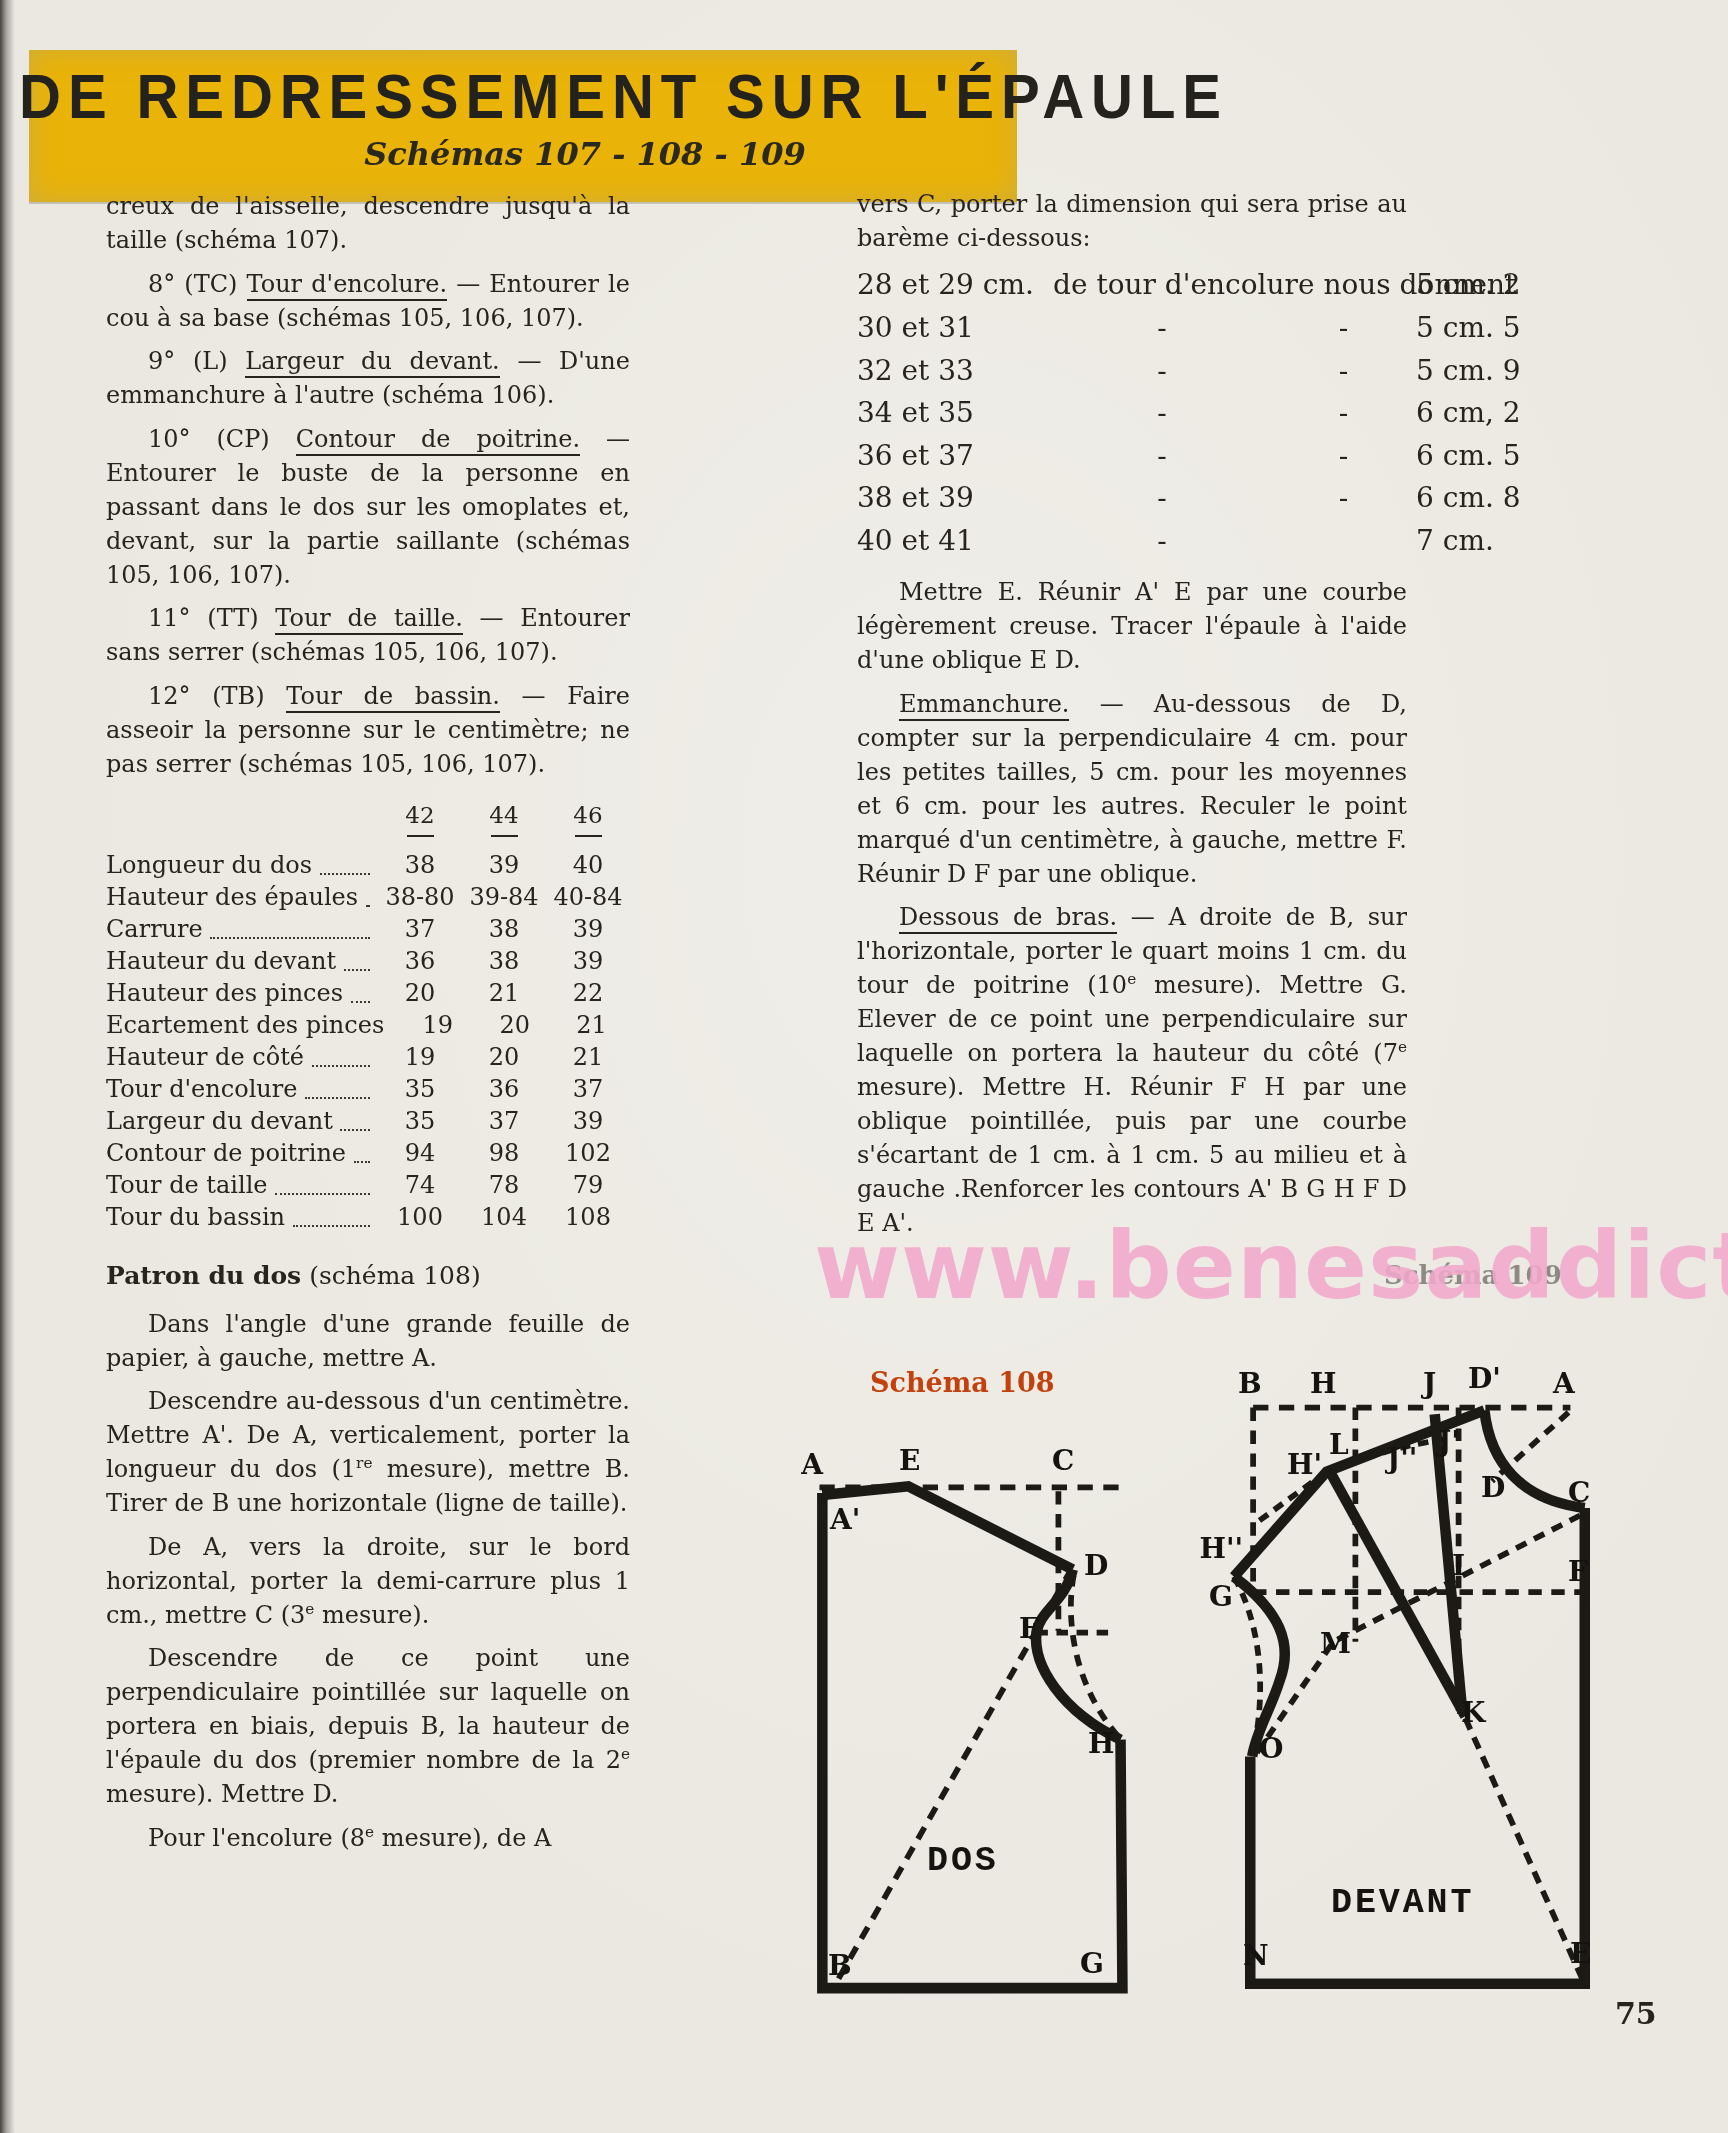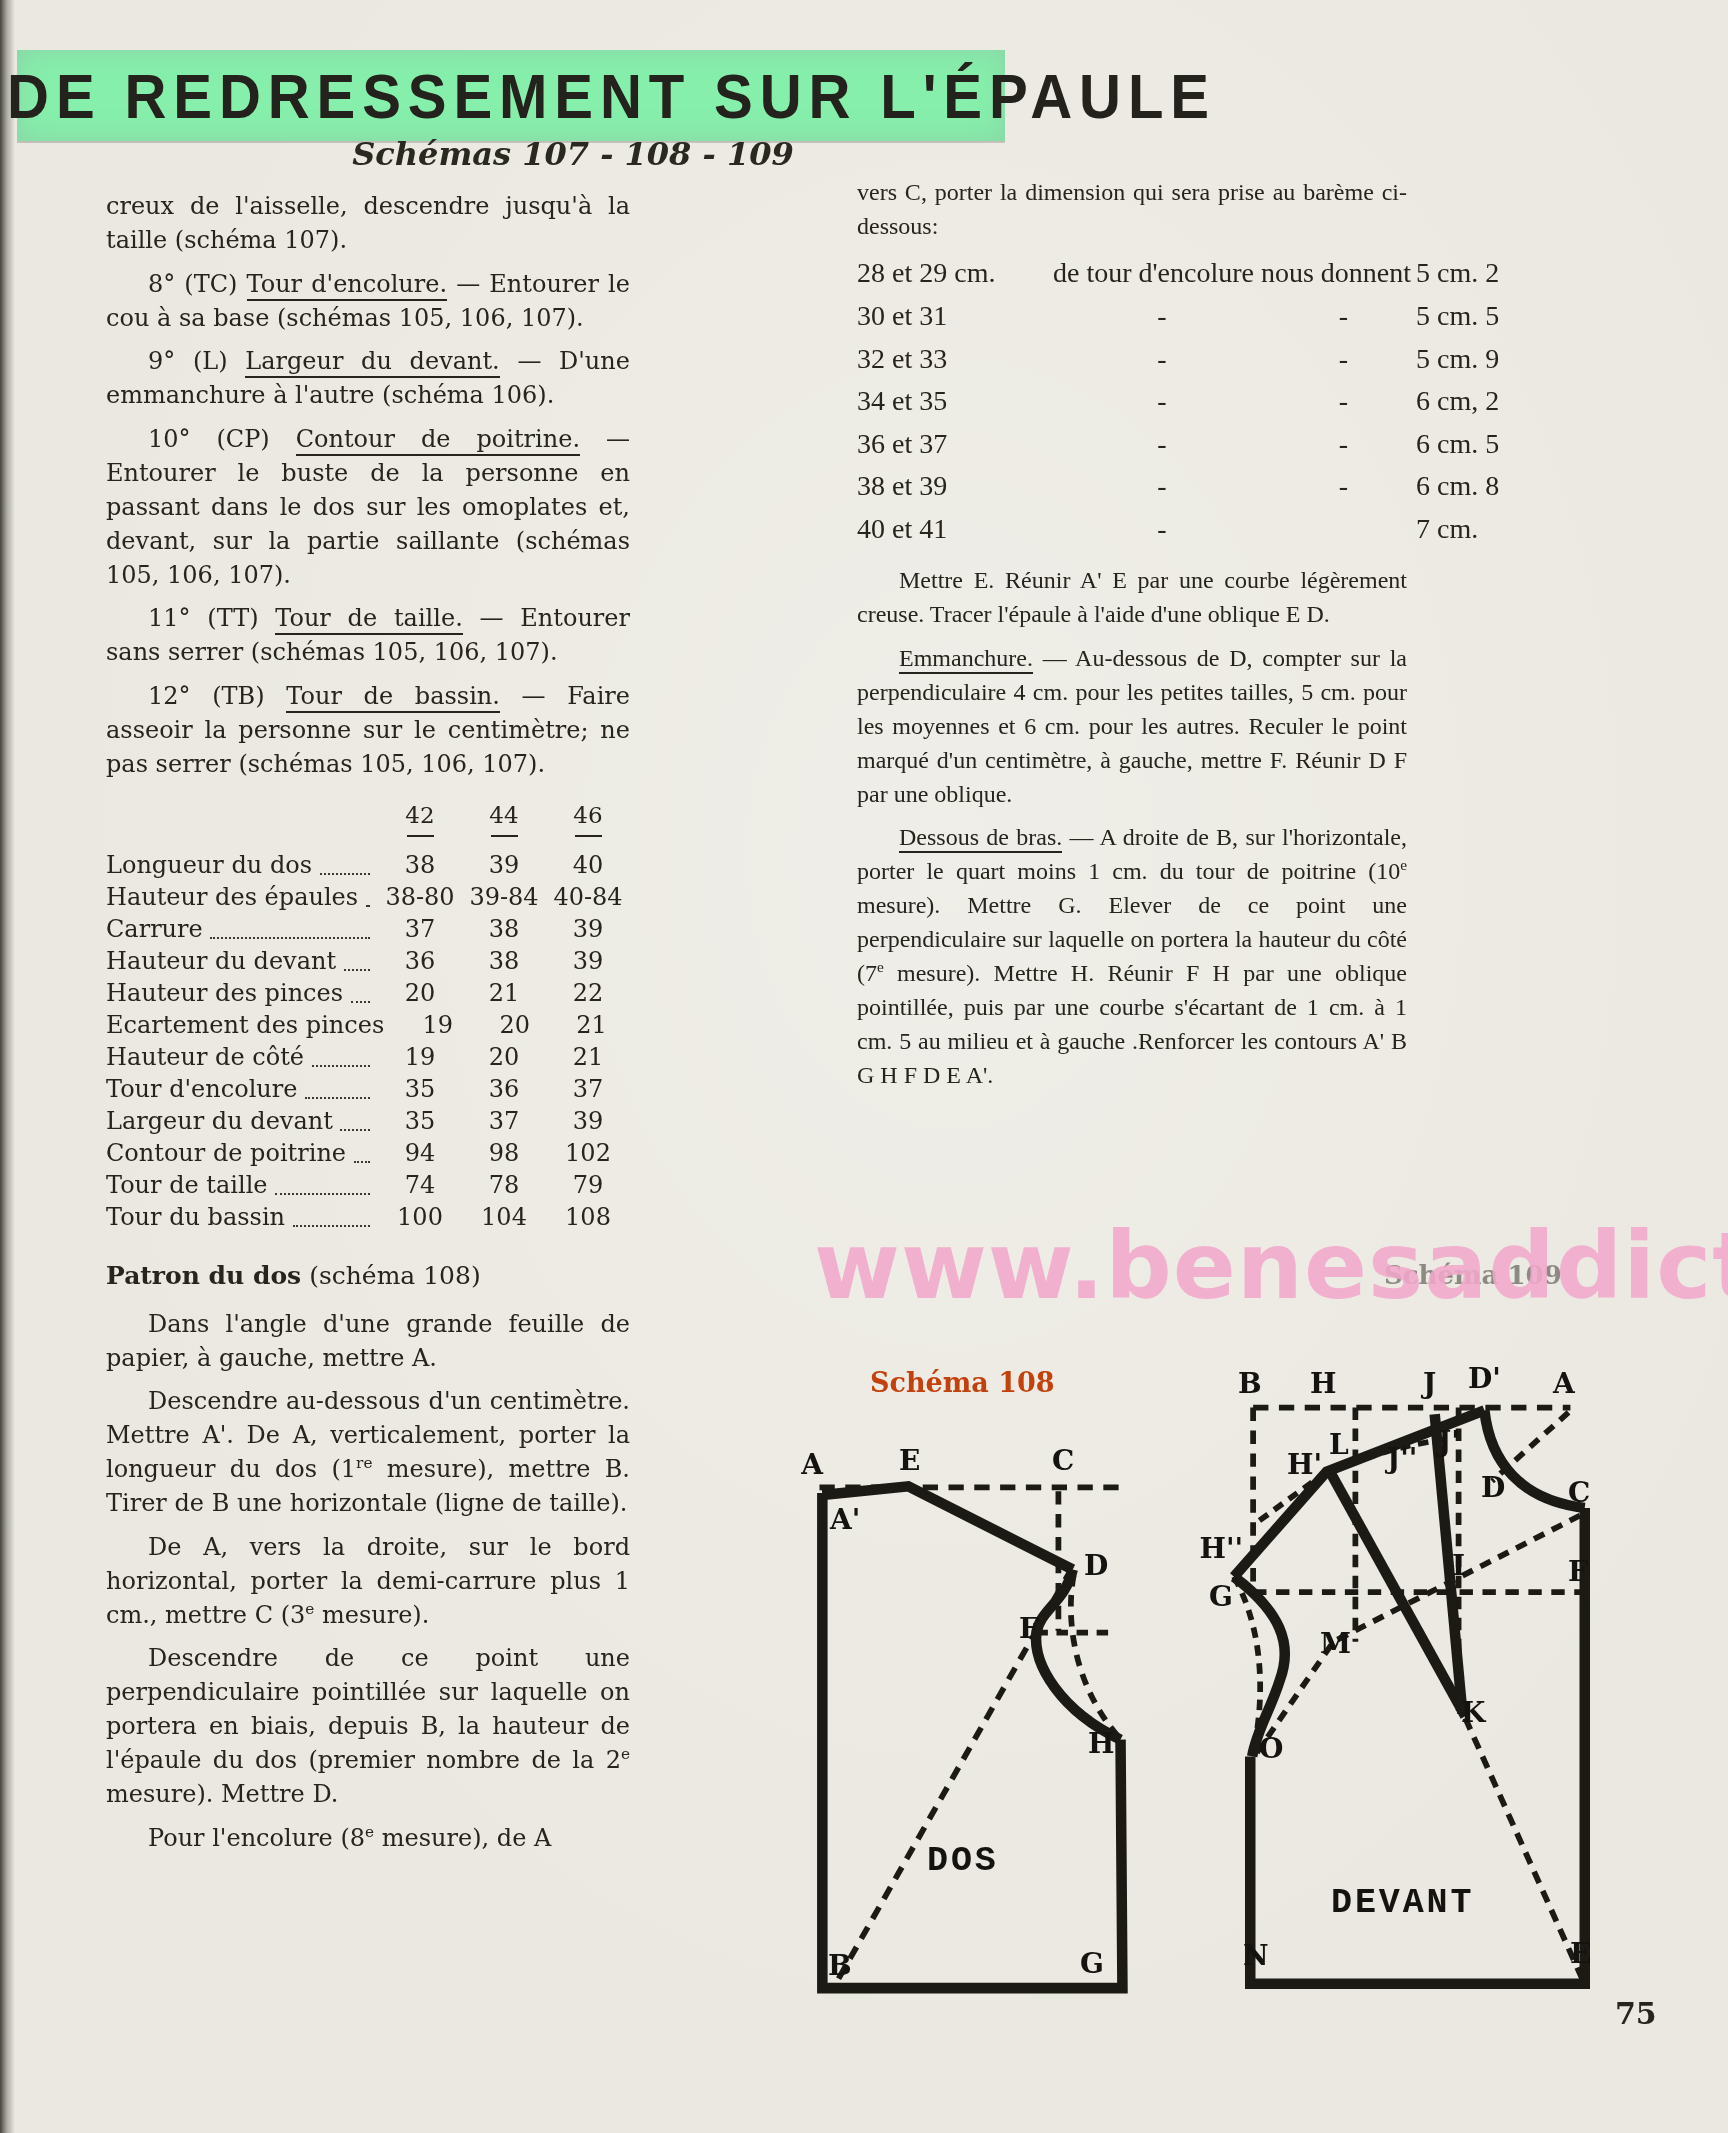--- a/index.html
+++ b/index.html
@@ -8,34 +8,34 @@
     background:#eae8e0;
     font-family:"DejaVu Serif", serif;
     color:#26241d;
   }
   .spine{position:absolute;left:0;top:0;width:15.3px;height:100%;
     background:linear-gradient(90deg,#45443e 0%, rgba(95,94,86,.45) 45%, rgba(120,118,108,0) 100%);}
   .paper-tint{position:absolute;inset:0;background:
     radial-gradient(ellipse at 55% 40%, rgba(255,255,255,.25), rgba(0,0,0,0) 70%);pointer-events:none;}
 
   
-  .banner{position:absolute;left:17px;top:50px;width:988px;height:91px;
-    background:#86efac;box-shadow:0 1.9px 0 rgba(60,65,60,.25), inset 0 0 29px rgba(150,160,155,.35);}
+  .banner{position:absolute;left:29px;top:50px;width:988px;height:152px;
+    background:#eab308;box-shadow:0 1.9px 0 rgba(60,65,60,.25), inset 0 0 29px rgba(150,160,155,.35);}
   .banner .title{
     font-family:"Liberation Sans", sans-serif;font-weight:700;
     font-size:57px;letter-spacing:6.7px;color:#23221c;
     text-align:center;margin-top:13.4px;white-space:nowrap;transform:scale(1.02,1.12);}
   .banner .subtitle{
     font-family:"DejaVu Serif", serif;font-style:italic;font-weight:700;
     font-size:32px;color:#2a291f;text-align:center;padding-left:124px;margin-top:5.7px;}
 
   
   .col{position:absolute;text-align:justify;font-size:24px;line-height:34px;}
   .col-left{left:106px;top:189px;width:524px;}
-  .col-right{left:857px;top:175px;width:550px;font-family:Liberation Serif, serif;}
+  .col-right{left:857px;top:187px;width:550px;}
   .para{margin:0 0 9.6px 0;}
   .para.indent{text-indent:42px;}
   .u{text-decoration:none;border-bottom:2.9px solid #26241d;padding-bottom:1px;}
   .b{font-weight:bold;}
   .sup{font-size:15.3px;vertical-align:super;line-height:0;}
   .heading{margin:25px 0 13.4px 0;font-size:25px;}
   .heading .b{font-weight:bold;}
 
   
   .measures{margin:17px 0 7.6px 0;}

